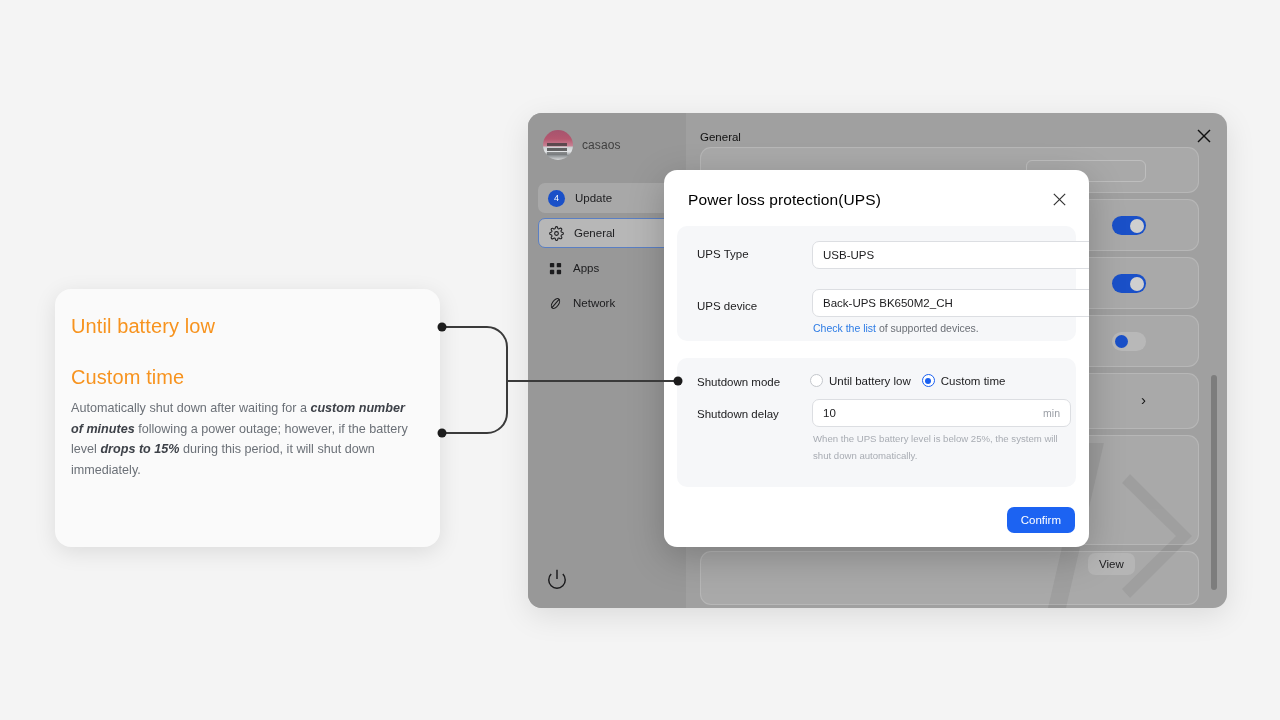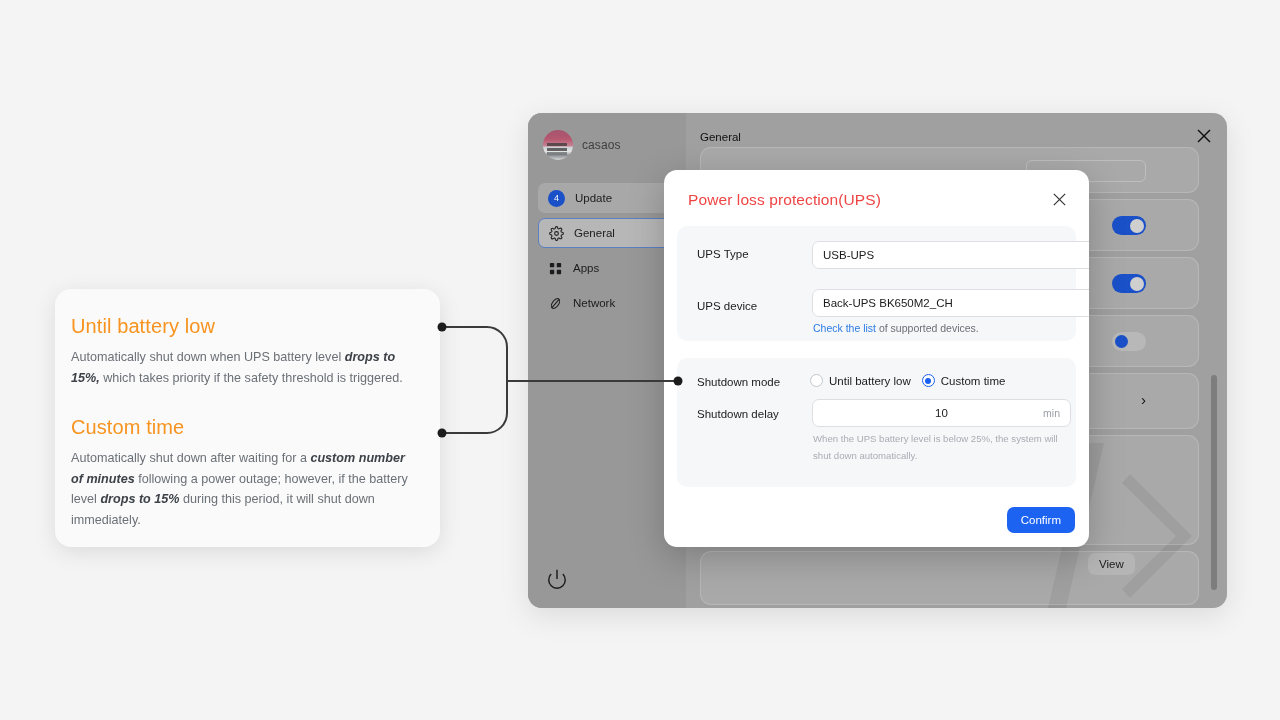--- a/index.html
+++ b/index.html
@@ -124,21 +124,21 @@
     position: absolute;
     left: 664px; top: 170px;
     width: 425px; height: 377px;
     background: #ffffff;
     border-radius: 13px;
     box-shadow: 0 10px 36px rgba(0,0,0,0.22);
     overflow: hidden;
   }
   .modal-title {
     position: absolute; left: 24px; top: 21px;
-    font-size: 15.5px; color: #ef4444; letter-spacing: .1px;
+    font-size: 15.5px; color: #000000; letter-spacing: .1px;
   }
   .modal-close {
     position: absolute; right: 21px; top: 21px;
     width: 17px; height: 17px; color: #333;
   }
 
   .section {
     position: absolute; left: 13px; right: 13px;
     background: #f6f7f9; border-radius: 10px;
   }
@@ -344,33 +344,32 @@
           <span class="dot"></span>
           <span>Until battery low</span>
         </label>
         <label class="radio">
           <span class="dot on"></span>
           <span>Custom time</span>
         </label>
       </div>
 
       <div class="row-label" style="top:50px;">Shutdown delay</div>
-      <div class="numfield" style="top:41px;justify-content:center;">
+      <div class="numfield" style="top:41px;">
         <span>10</span>
         <span class="unit">min</span>
       </div>
       <div class="note" style="top:73px;">When the UPS battery level is below 25%, the system will shut down automatically.</div>
     </div>
 
     <button class="confirm">Confirm</button>
   </div>
 
   <div class="info-card">
     <h2 class="info-h">Until battery low</h2>
-    <p class="info-p"><span>Automatically shut down when UPS battery level </span><b>drops to 15%,</b><span> which takes priority if the safety threshold is triggered.</span></p>
 
     <h2 class="info-h second">Custom time</h2>
     <p class="info-p"><span>Automatically shut down after waiting for a </span><b>custom number of minutes</b><span> following a power outage; however, if the battery level </span><b>drops to 15%</b><span> during this period, it will shut down immediately.</span></p>
   </div>
 
   <svg class="connector">
     <path d="M442 327 H487 a20 20 0 0 1 20 20 V413 a20 20 0 0 1 -20 20 H442" fill="none" stroke="#3a3a3a" stroke-width="2"></path>
     <line x1="507" y1="381" x2="678" y2="381" stroke="#3a3a3a" stroke-width="2"></line>
     <circle cx="442" cy="327" r="4.5" fill="#1c1c1c"></circle>
     <circle cx="442" cy="433" r="4.5" fill="#1c1c1c"></circle>

